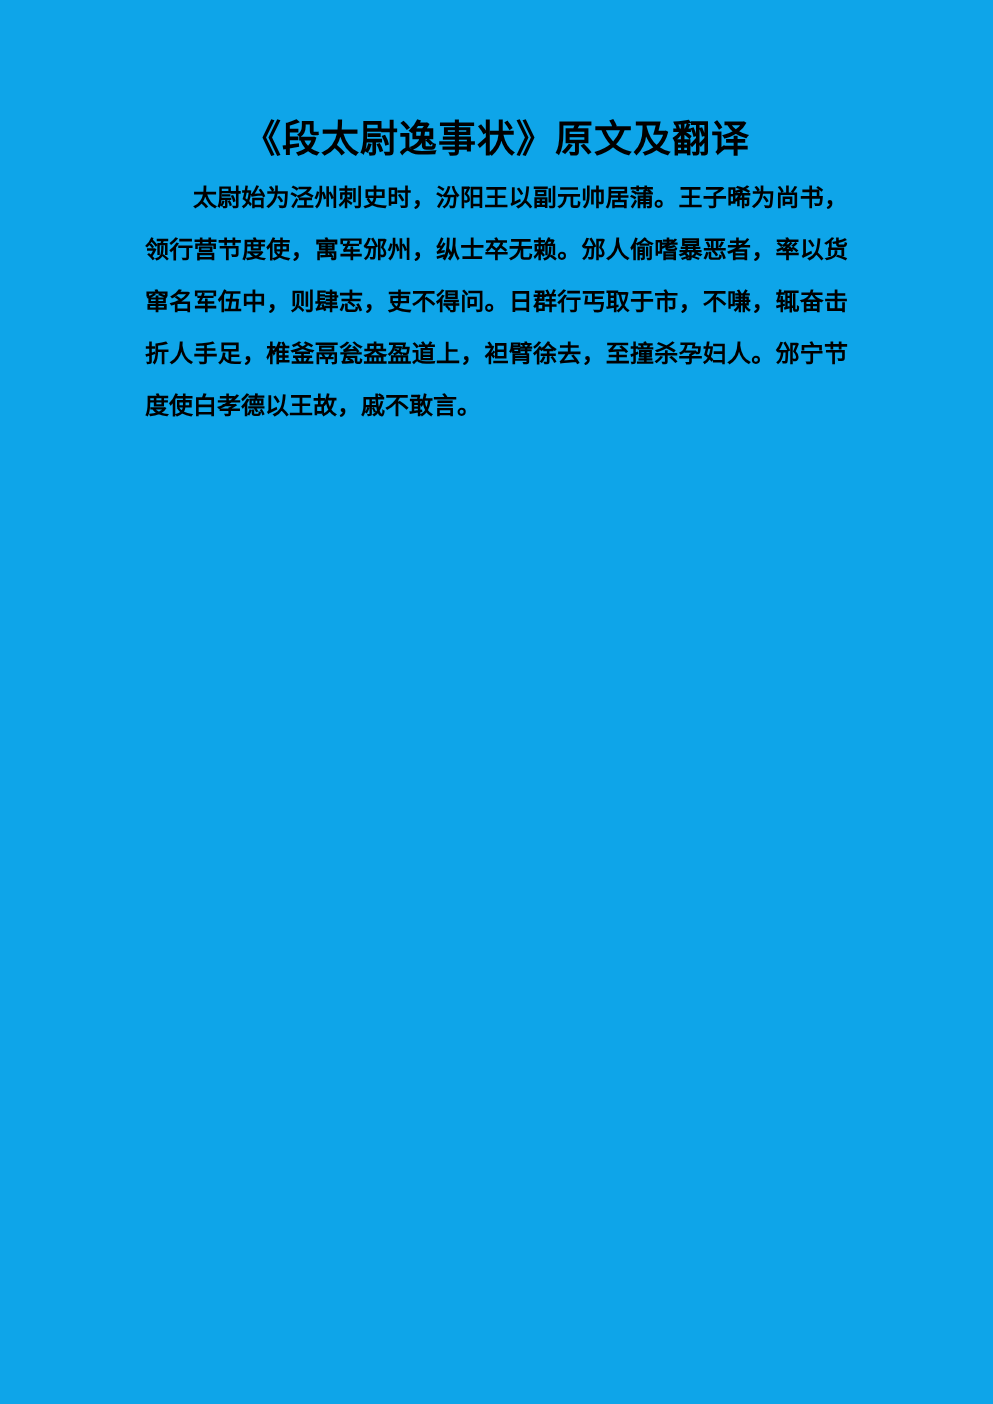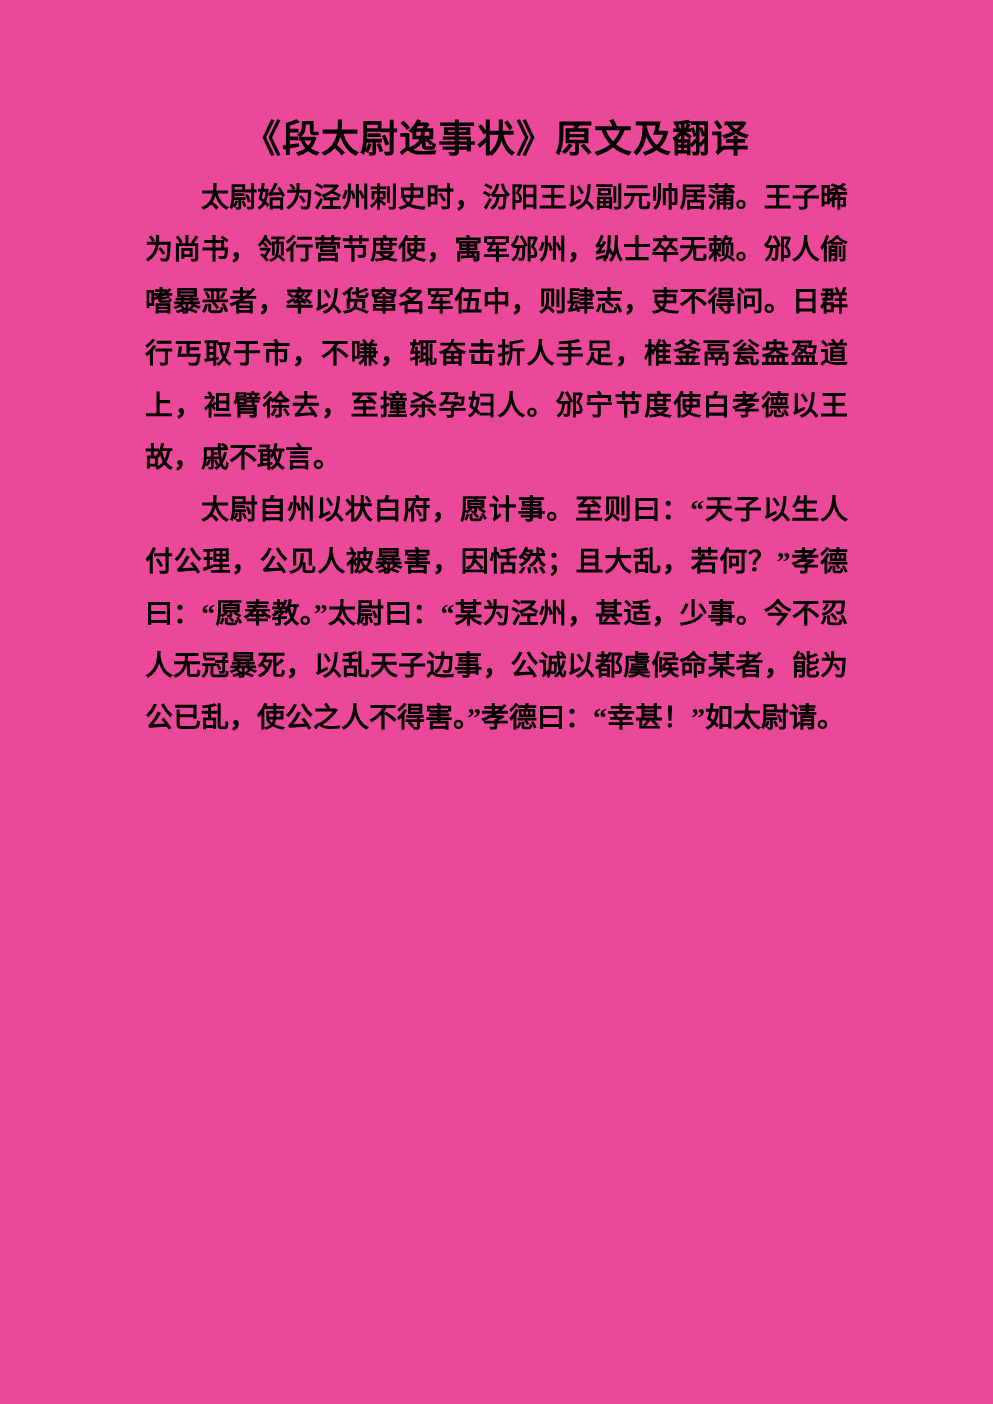--- a/index.html
+++ b/index.html
@@ -4,39 +4,39 @@
 <style>
   html, body {
     margin: 0;
     padding: 0;
     background: #ffffff;
   }
   .document-page {
     position: relative;
     width: 993px;
     height: 1404px;
-    background: #ec4899;
+    background: #0ea5e9;
     box-sizing: border-box;
     padding: 106px 145px 0 145px;
     overflow: hidden;
     font-family: "Liberation Serif", "DejaVu Serif", serif;
     color: #000000;
   }
   .doc-title {
     margin: 0;
     font-size: 38px;
     line-height: 66px;
     font-weight: bold;
     text-align: center;
     letter-spacing: 1px;
     white-space: nowrap;
   }
   .para {
     margin: 0;
-    font-size: 28px;
+    font-size: 24px;
     line-height: 52px;
     text-align: justify;
     text-justify: inter-ideograph;
     text-indent: 2em;
     word-break: break-all;
   }
   .para.bold {
     font-weight: bold;
   }
   .para.regular {
@@ -45,14 +45,13 @@
 </style>
 </head>
 <body>
 
 <div class="document-page">
   <h1 class="doc-title">《段太尉逸事状》原文及翻译</h1>
 
   <p class="para bold">太尉始为泾州刺史时，汾阳王以副元帅居蒲。王子晞为尚书，领行营节度使，寓军邠州，纵士卒无赖。邠人偷嗜暴恶者，率以货窜名军伍中，则肆志，吏不得问。日群行丐取于市，不嗛，辄奋击折人手足，椎釜鬲瓮盎盈道上，袒臂徐去，至撞杀孕妇人。邠宁节度使白孝德以王故，戚不敢言。</p>
 
 
-  <p class="para bold">太尉自州以状白府，愿计事。至则曰：“天子以生人付公理，公见人被暴害，因恬然；且大乱，若何？”孝德曰：“愿奉教。”太尉曰：“某为泾州，甚适，少事。今不忍人无冠暴死，以乱天子边事，公诚以都虞候命某者，能为公已乱，使公之人不得害。”孝德曰：“幸甚！”如太尉请。</p>
 </div>
 
 </body></html>

